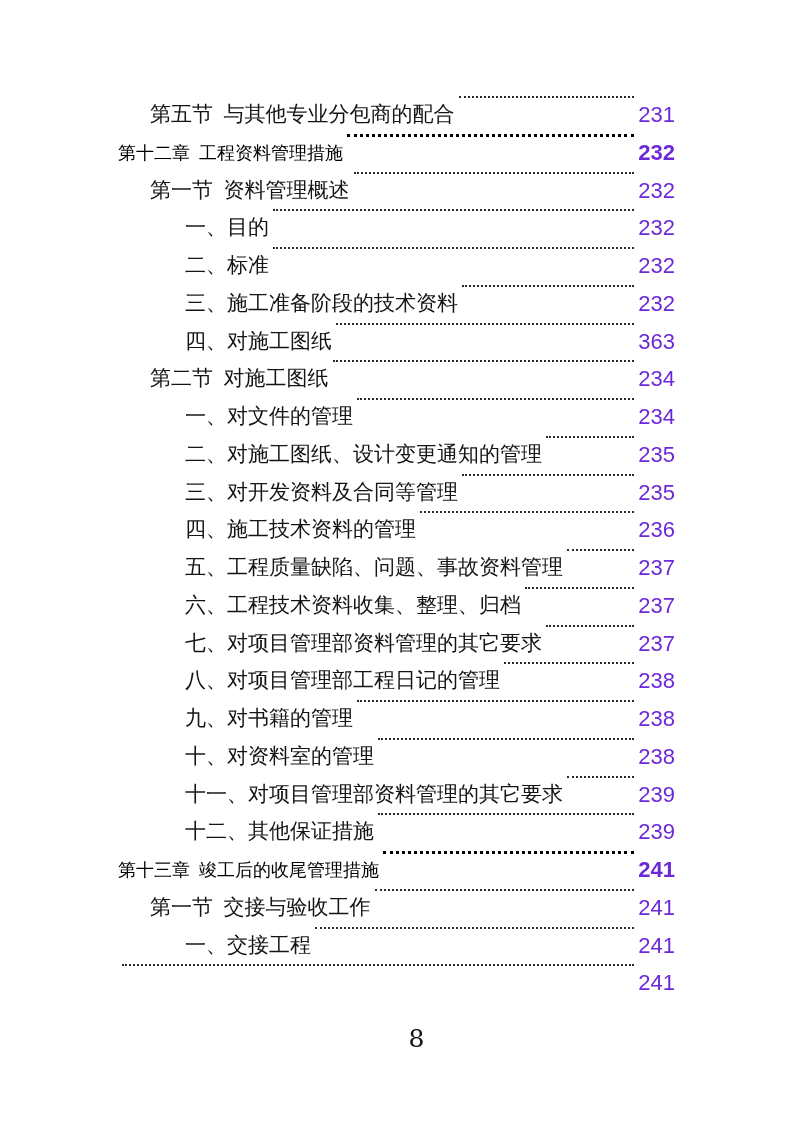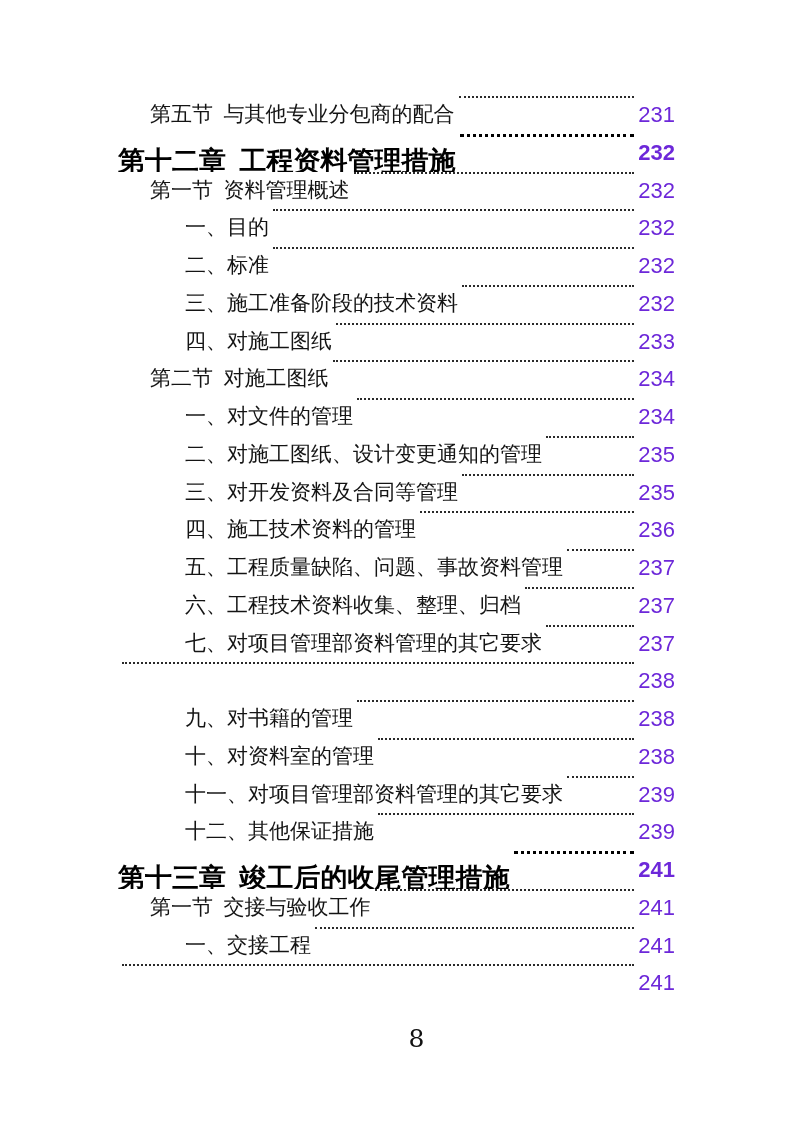--- a/index.html
+++ b/index.html
@@ -44,23 +44,22 @@
   }
   .toc-page {
     flex: 0 0 auto;
     font-size: 22px;
     line-height: 37.75px;
     font-family: "Liberation Sans", "DejaVu Sans", sans-serif;
     color: #6d28d9;
   }
   .toc-row.bold { color: #000000; }
   .toc-row.bold .toc-title {
-    font-weight: bold;
-    font-size: 27px;
-    margin-top: 8px;
+    font-weight: normal;
+    font-size: 18px;
   }
   .toc-row.bold .leader {
     border-bottom-width: 3px;
     border-bottom-color: #000000;
     margin-bottom: 6px;
   }
   .toc-row.bold .toc-page { font-weight: bold; }
   .footer {
     position: absolute;
     left: 0;
@@ -107,21 +106,21 @@
         <span class="toc-page">232</span>
       </div>
       <div class="toc-row lvl2">
         <span class="toc-title">三、施工准备阶段的技术资料</span>
         <span class="leader"></span>
         <span class="toc-page">232</span>
       </div>
       <div class="toc-row lvl2">
         <span class="toc-title">四、对施工图纸</span>
         <span class="leader"></span>
-        <span class="toc-page">233</span>
+        <span class="toc-page">363</span>
       </div>
       <div class="toc-row lvl1">
         <span class="toc-title">第二节 对施工图纸</span>
         <span class="leader"></span>
         <span class="toc-page">234</span>
       </div>
       <div class="toc-row lvl2">
         <span class="toc-title">一、对文件的管理</span>
         <span class="leader"></span>
         <span class="toc-page">234</span>
@@ -150,20 +149,21 @@
         <span class="toc-title">六、工程技术资料收集、整理、归档</span>
         <span class="leader"></span>
         <span class="toc-page">237</span>
       </div>
       <div class="toc-row lvl2">
         <span class="toc-title">七、对项目管理部资料管理的其它要求</span>
         <span class="leader"></span>
         <span class="toc-page">237</span>
       </div>
       <div class="toc-row lvl2">
+        <span class="toc-title">八、对项目管理部工程日记的管理</span>
         <span class="leader"></span>
         <span class="toc-page">238</span>
       </div>
       <div class="toc-row lvl2">
         <span class="toc-title">九、对书籍的管理</span>
         <span class="leader"></span>
         <span class="toc-page">238</span>
       </div>
       <div class="toc-row lvl2">
         <span class="toc-title">十、对资料室的管理</span>

